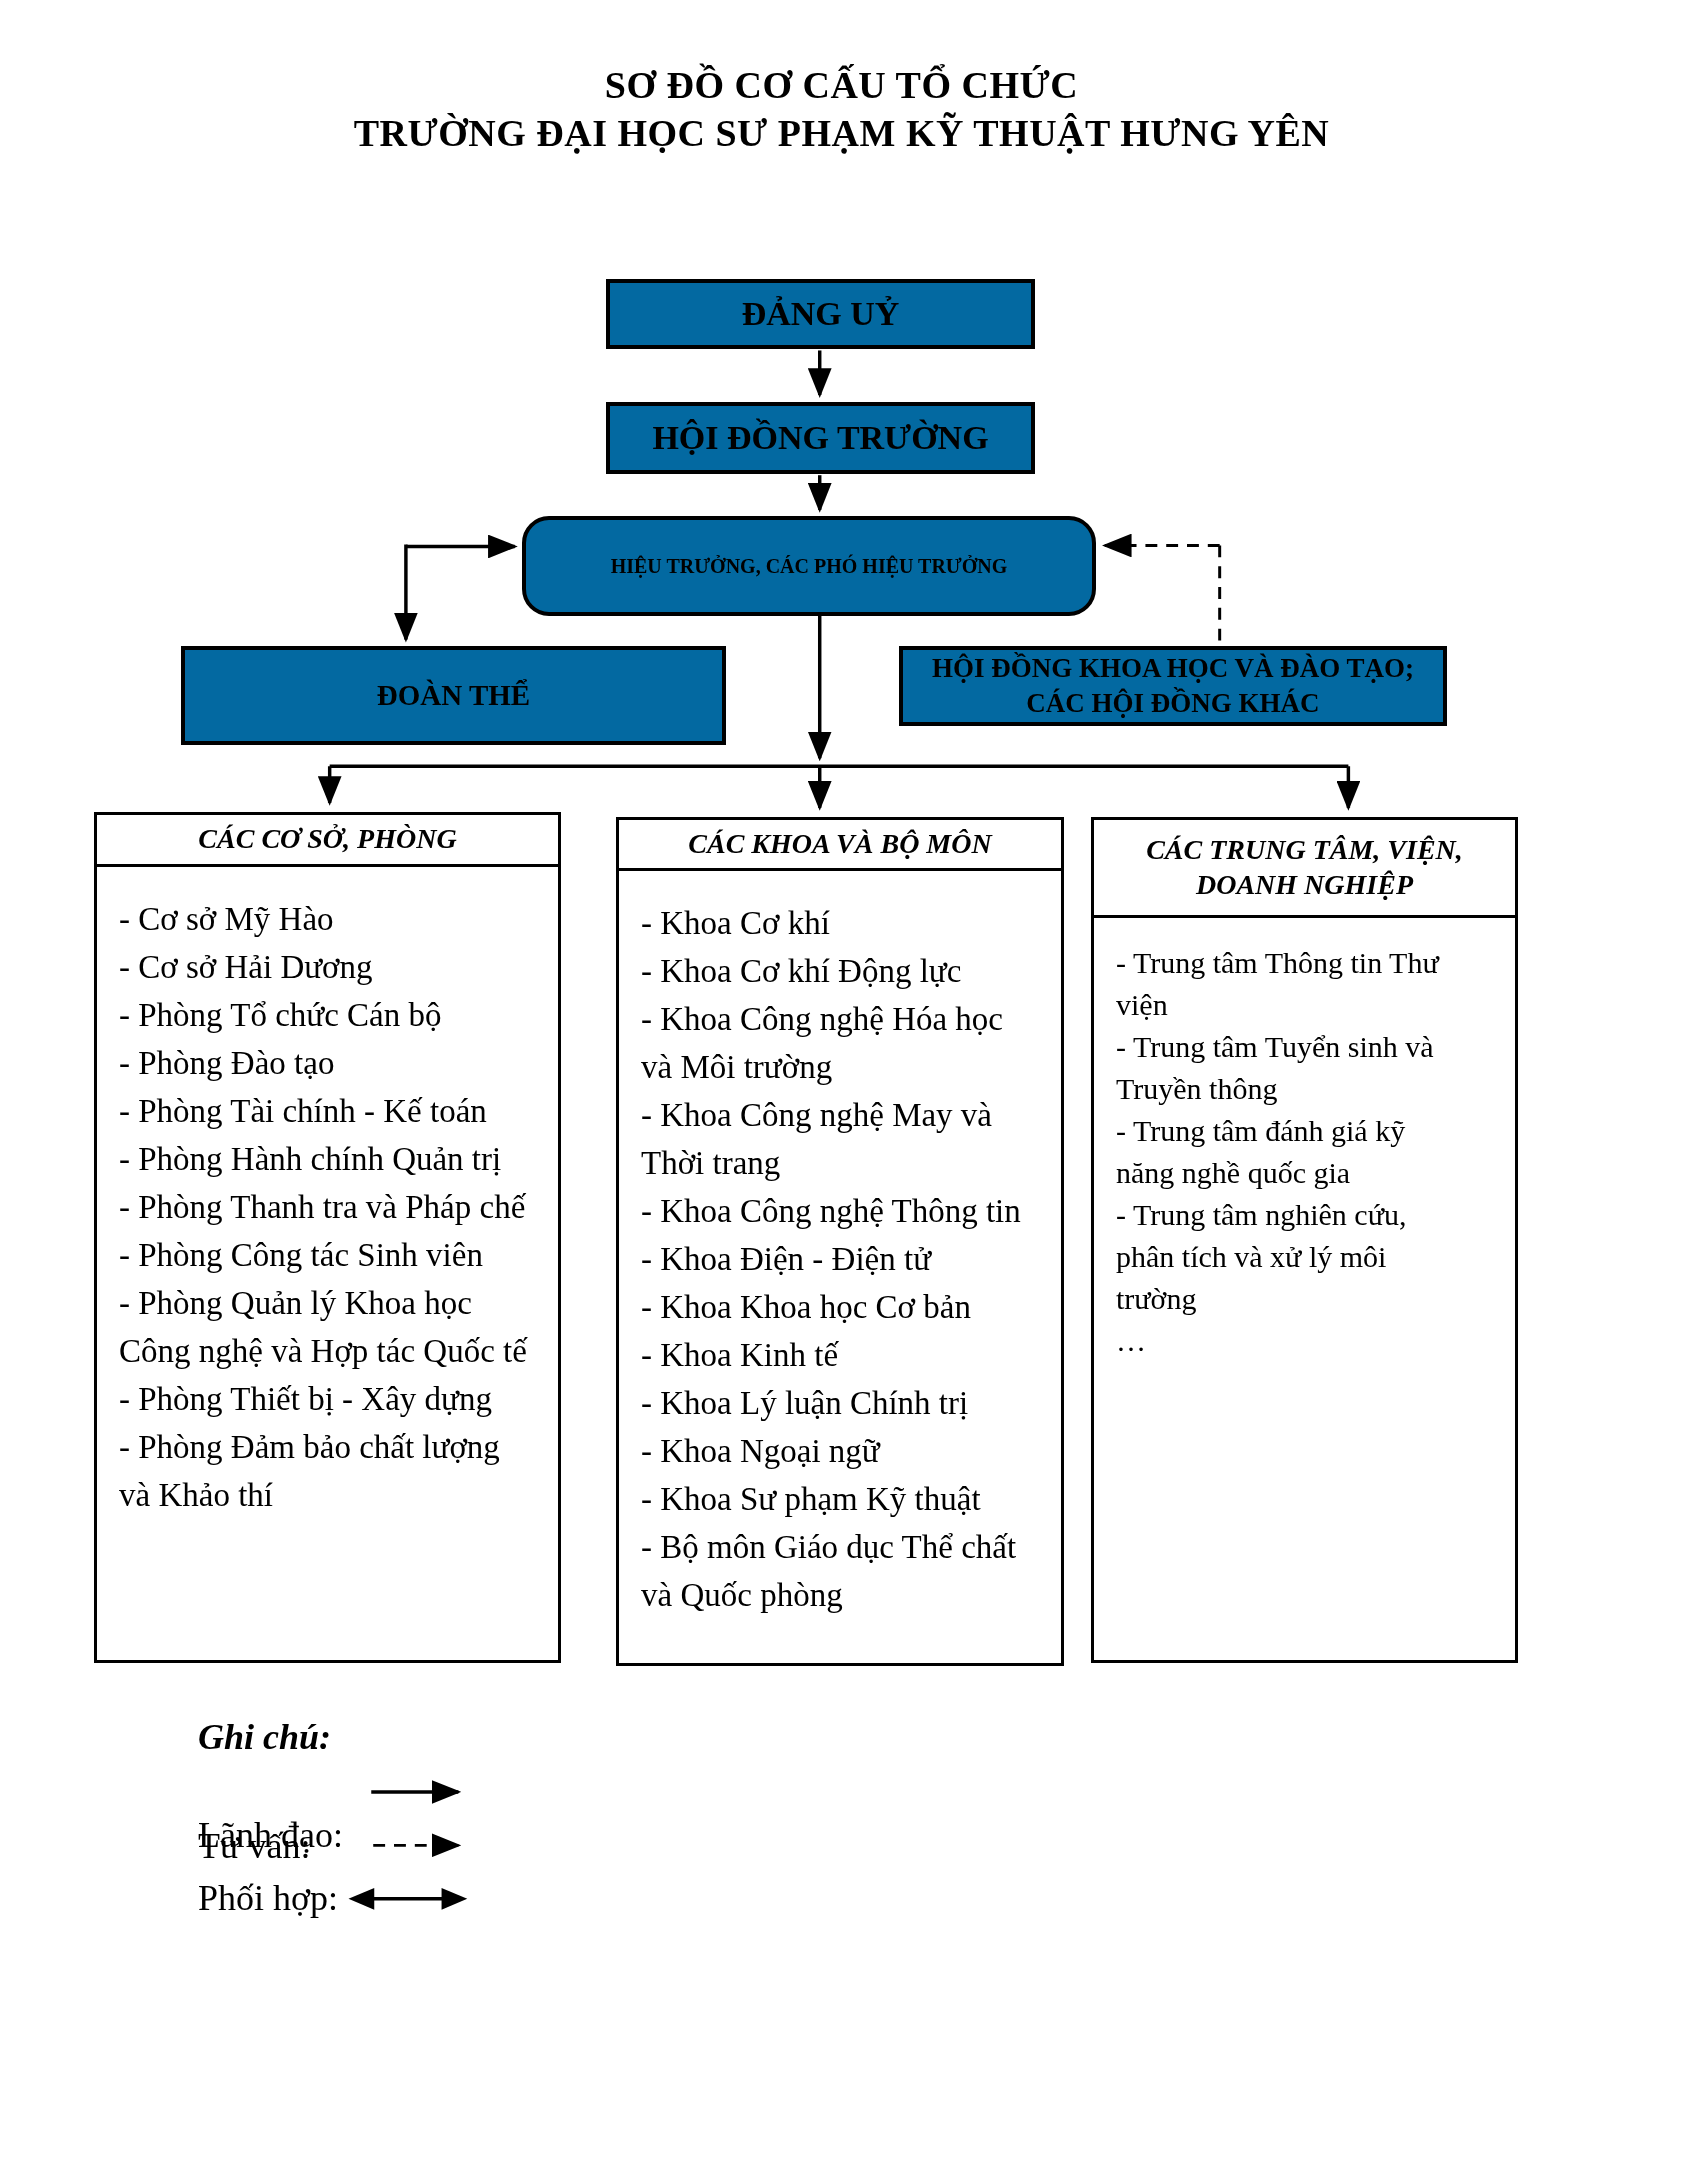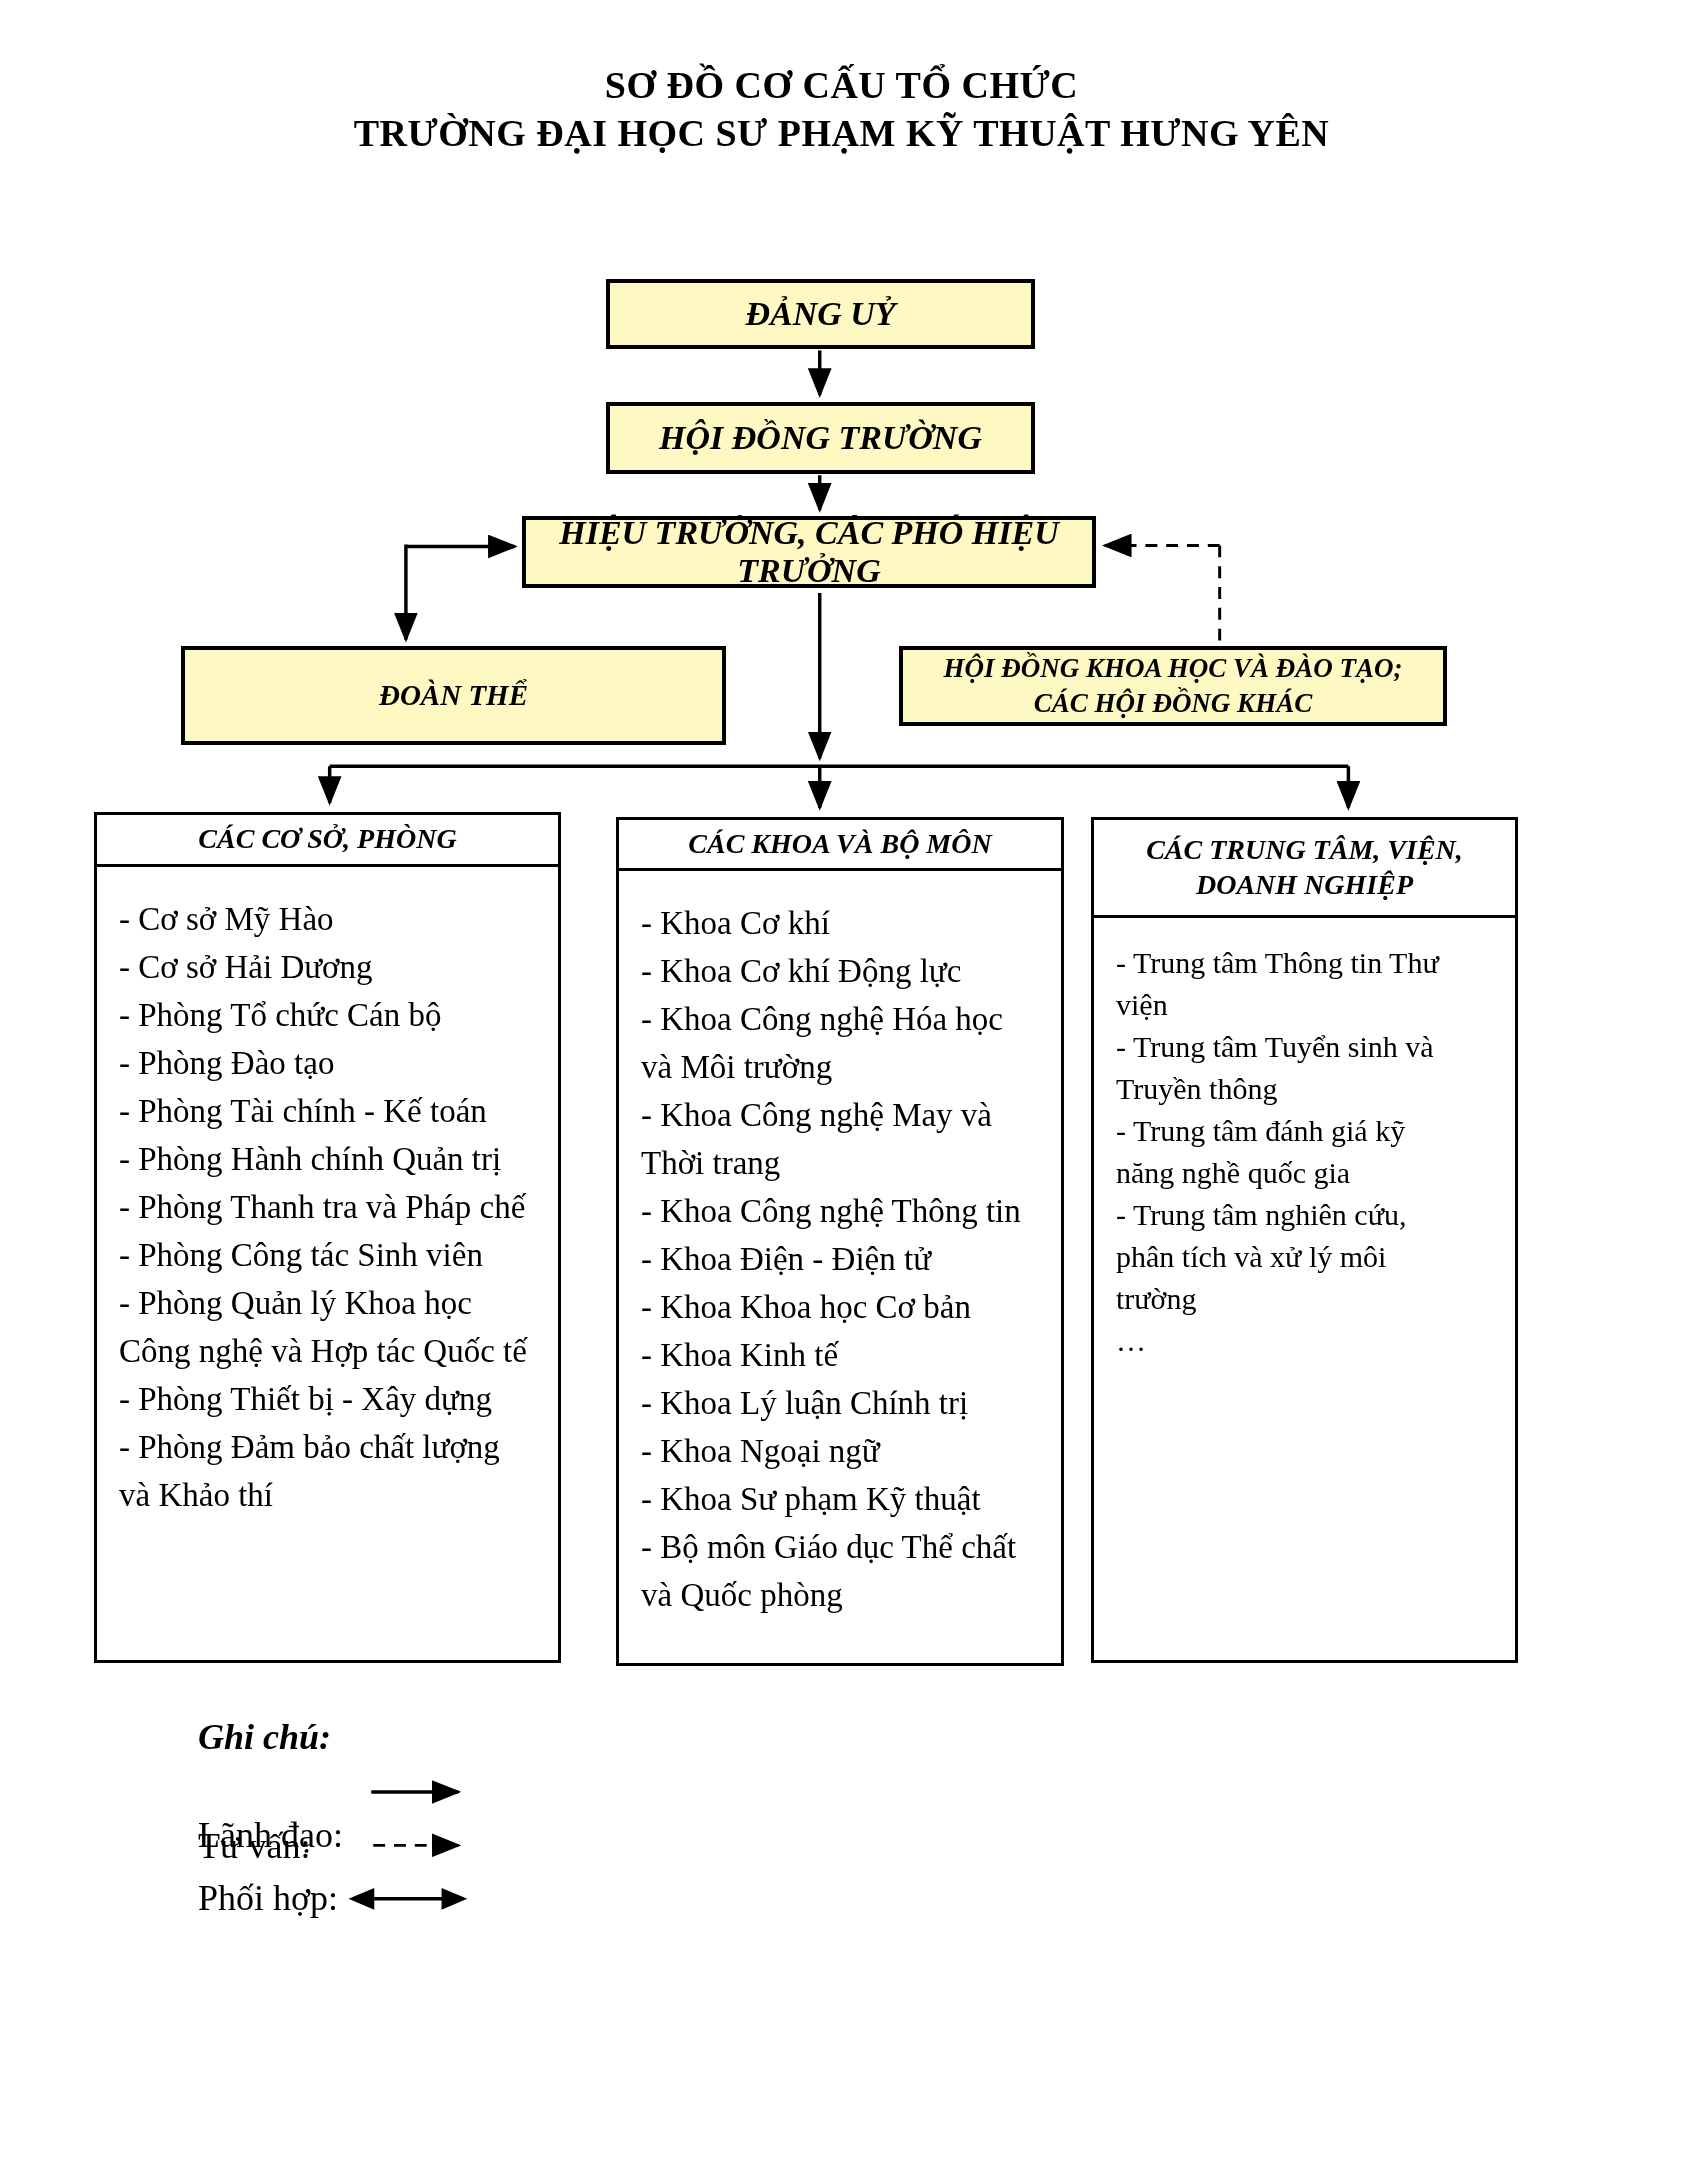--- a/index.html
+++ b/index.html
@@ -8,27 +8,27 @@
     font-family:"Liberation Serif","DejaVu Serif",serif;color:#000;
     overflow:hidden;
   }
   .title{
     position:absolute;left:0;width:1683px;text-align:center;
     font-weight:bold;font-size:38px;letter-spacing:0.5px;
   }
   .t1{top:63px;}
   .t2{top:111px;}
   .node{
-    position:absolute;box-sizing:border-box;border:4px solid #000;background:#fef9c3;
+    position:absolute;box-sizing:border-box;border:4px solid #000;background:#0369a1;
     display:flex;flex-direction:column;align-items:center;justify-content:center;
-    text-align:center;font-weight:bold;font-style:italic;
+    text-align:center;font-weight:bold;
   }
   #node-dang-uy{left:606px;top:279px;width:429px;height:70px;font-size:34px;}
   #node-hoi-dong-truong{left:606px;top:402px;width:429px;height:72px;font-size:34px;}
-  #node-hieu-truong{left:522px;top:516px;width:574px;height:72px;font-size:34px;}
+  #node-hieu-truong{left:522px;top:516px;width:574px;height:100px;font-size:20px;border-radius:27px;}
   #node-doan-the{left:181px;top:646px;width:545px;height:99px;font-size:29px;}
   #node-hdkh{left:899px;top:646px;width:548px;height:80px;font-size:27px;line-height:1.3;}
   .col{
     position:absolute;box-sizing:border-box;border:3px solid #000;background:#fff;
   }
   #col-departments{left:94px;top:812px;width:467px;height:851px;}
   #col-faculties{left:616px;top:817px;width:448px;height:849px;}
   #col-centers{left:1091px;top:817px;width:427px;height:846px;}
   .col-header{
     box-sizing:border-box;border-bottom:3px solid #000;font-weight:bold;

